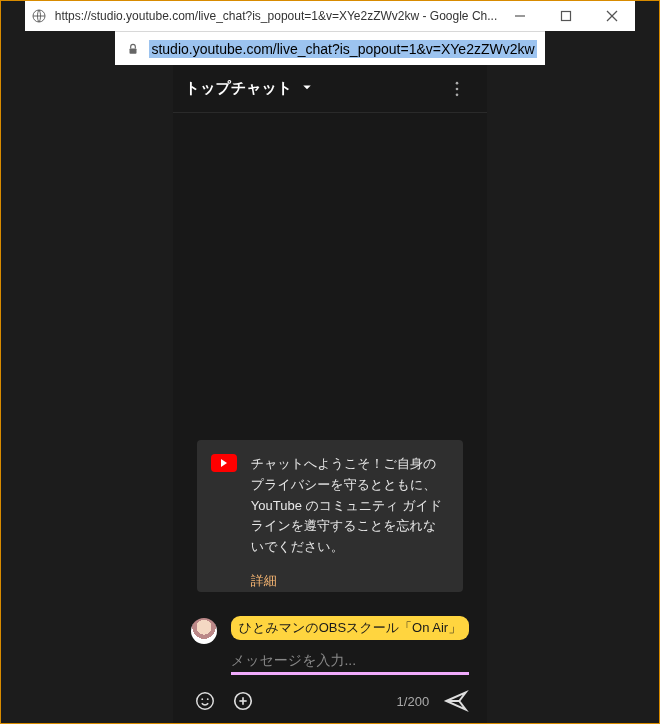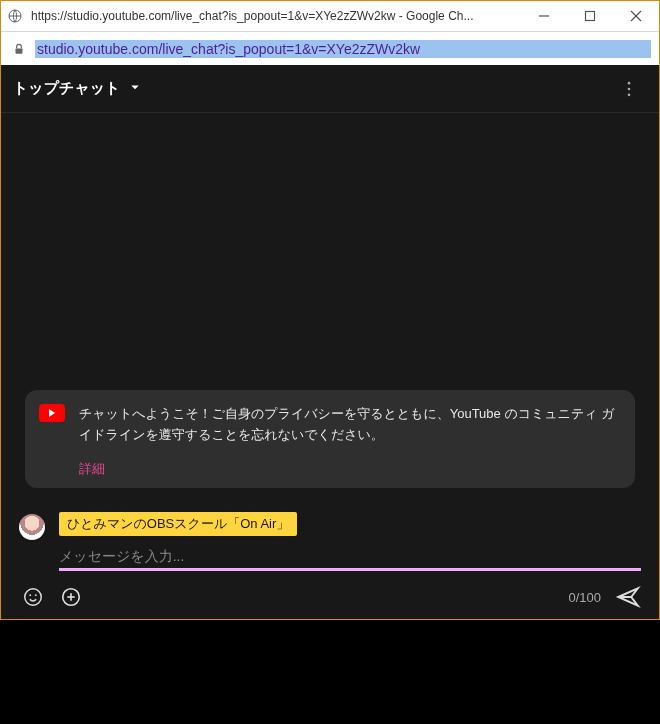--- a/index.html
+++ b/index.html
@@ -1,42 +1,42 @@
 <!DOCTYPE html>
 <html><head>
 <meta charset="utf-8">
 <style>
   * { box-sizing: border-box; margin: 0; padding: 0; }
   html, body { width: 660px; height: 724px; overflow: hidden; font-family: "Segoe UI", "Meiryo", Arial, sans-serif; background: #000; }
-  .window { width: 660px; height: 620px; display: flex; flex-direction: column; border: 1px solid #d88b00; background: #1c1c1c; }
+  .window { width: 660px; height: 724px; display: flex; flex-direction: column; border: 1px solid #d88b00; background: #1c1c1c; align-items: center; }
   .titlebar { height: 30px; background: #fff; display: flex; align-items: center; font-size: 12px; color: #333; }
   .titlebar .globe { width: 28px; display:flex; align-items:center; justify-content:center; }
   .titlebar .globe svg { width:16px; height:16px; }
   .titlebar .title { flex: 1; padding-left: 2px; white-space: nowrap; overflow: hidden; text-overflow: ellipsis; }
   .winbtn { width: 46px; height: 30px; display: flex; align-items: center; justify-content: center; color: #555; }
   .winbtn.close { color: #333; }
   .addrbar { height: 34px; background: #fff; border-top: 1px solid #d8d8d8; display:flex; align-items:center; padding: 0 8px; }
   .addrbar .lock { width: 20px; display:flex; align-items:center; justify-content:center; color:#666; }
-  .addrbar .url { flex:1; margin-left:6px; font-size:14px; color:#4c1d95; background:#9cc3ef; padding:1px 2px; white-space:nowrap; overflow:hidden; }
+  .addrbar .url { flex:1; margin-left:6px; font-size:14px; color:#000000; background:#9cc3ef; padding:1px 2px; white-space:nowrap; overflow:hidden; }
   .content { flex:1; background:#181818; display:flex; flex-direction:column; min-height:0; }
   .chat-header { height: 48px; display:flex; align-items:center; padding: 0 12px; border-bottom:1px solid rgba(255,255,255,0.08); }
   .chat-header .label { color:#fff; font-size:15px; font-weight:700; display:flex; align-items:center; gap:6px; }
   .chat-header .chev svg { width:18px; height:18px; fill:#fff; }
   .chat-header .kebab { margin-left:auto; width:36px; height:36px; display:flex; align-items:center; justify-content:center; color:#aaa; }
   .chat-body { flex:1; position:relative; background:#181818; }
-  .notice { position:absolute; left:24px; right:24px; bottom:12px; background:#2f2f2f; border-radius:12px; padding:14px 16px 10px 54px; }
+  .notice { position:absolute; left:24px; right:24px; bottom:12px; background:#2f2f2f; border-radius:4px; padding:14px 16px 2px 54px; }
   .notice .yt-badge { position:absolute; left:14px; top:14px; width:26px; height:18px; background:#ff0000; border-radius:4px; display:flex; align-items:center; justify-content:center; }
   .notice .yt-badge::after { content:""; border-left:6px solid #fff; border-top:4px solid transparent; border-bottom:4px solid transparent; }
   .notice .msg { color:#e7e7e7; font-size:13px; line-height:1.6; }
-  .notice .link { display:inline-block; margin-top:14px; color:#ec4899; font-size:13px; }
+  .notice .link { display:inline-block; margin-top:14px; color:#fdba74; font-size:13px; }
   .composer { background:#181818; padding: 12px 18px 8px 18px; }
   .composer-row1 { display:flex; }
   .avatar { width:26px; height:26px; border-radius:50%; background: radial-gradient(circle at 50% 35%, #f4d8c3 0 35%, #b88 0 55%, #fff 0 100%); flex:none; margin-right:14px; margin-top:2px; }
   .compose-col { flex:1; display:flex; flex-direction:column; }
-  .username { display:inline-block; align-self:flex-start; background:#ffd53f; color:#1a1a1a; font-size:13px; font-weight:500; padding:3px 8px; border-radius:2px; }
+  .username { display:inline-block; align-self:flex-start; background:#ffd53f; color:#1a1a1a; font-size:13px; font-weight:500; padding:3px 8px; border-radius:9px; }
   .msg-input { margin-top:8px; border:none; border-bottom:3px solid #f0abfc; background:transparent; color:#fff; font-size:14px; padding:4px 0; outline:none; width:100%; }
   .msg-input::placeholder { color:#888; }
   .composer-row2 { display:flex; align-items:center; margin-top:12px; color:#ccc; }
   .iconbtn { width:28px; height:28px; display:flex; align-items:center; justify-content:center; margin-right:10px; }
   .iconbtn svg { width:22px; height:22px; stroke:#ddd; fill:none; }
   .counter { margin-left:auto; font-size:13px; color:#aaa; margin-right:14px; }
   .sendbtn { display:flex; align-items:center; justify-content:center; }
   .sendbtn svg { width:26px; height:26px; fill:#ddd; stroke:#ddd; }
 </style>
 </head>
@@ -122,21 +122,21 @@
               <path d="M8.5 14.5c1 1.2 2.2 1.8 3.5 1.8s2.5-.6 3.5-1.8" stroke-width="1.6"></path>
             </svg>
         </div>
         <div class="iconbtn">
           <svg viewBox="0 0 24 24">
               <circle cx="12" cy="12" r="9" stroke-width="1.8"></circle>
               <line x1="12" y1="8" x2="12" y2="16" stroke-width="1.8"></line>
               <line x1="8" y1="12" x2="16" y2="12" stroke-width="1.8"></line>
             </svg>
         </div>
-        <span class="counter">0/100</span>
+        <span class="counter">1/200</span>
         <div class="sendbtn">
           <svg viewBox="0 0 24 24">
               <path d="M3 12l18-8-6 8 6 8-18-8z" fill="none" stroke-width="1.8"></path>
               <line x1="3" y1="12" x2="15" y2="12" stroke-width="1.8"></line>
             </svg>
         </div>
       </div>
     </div>
   </div>
 

